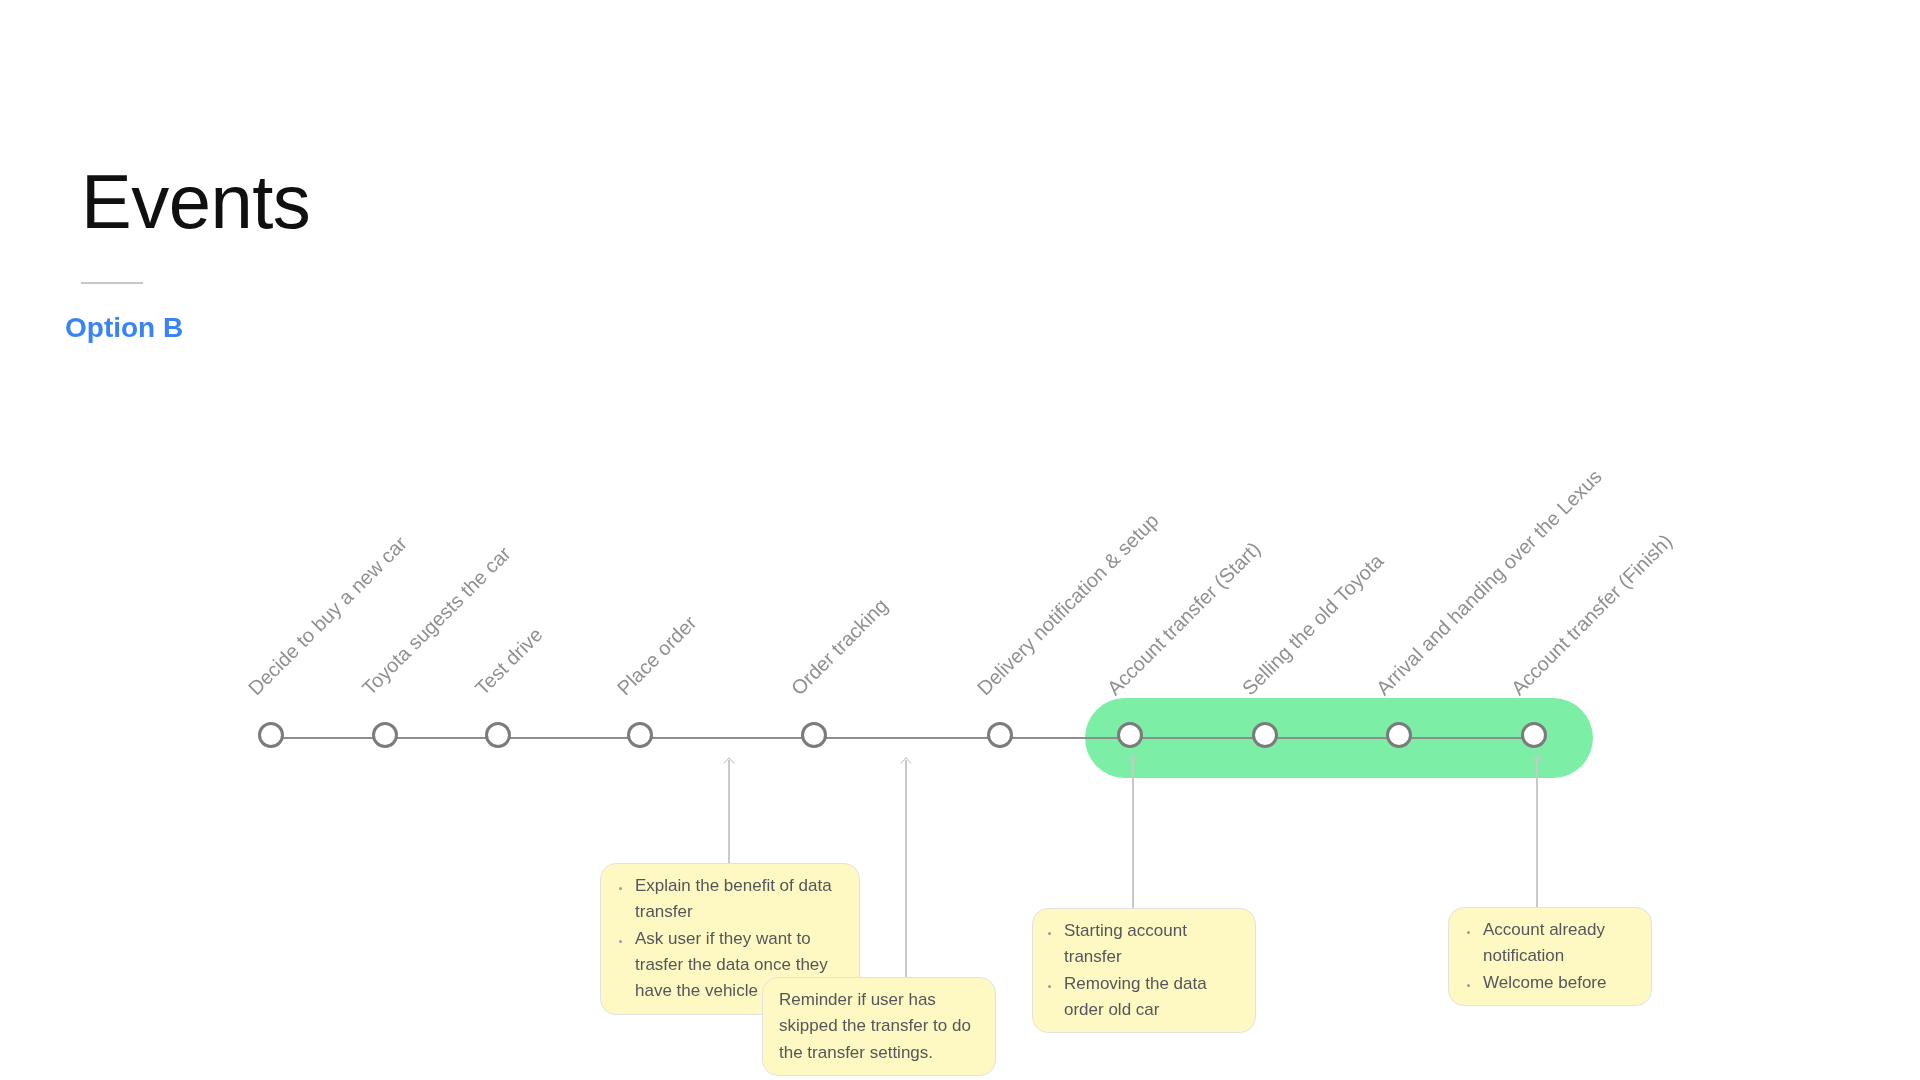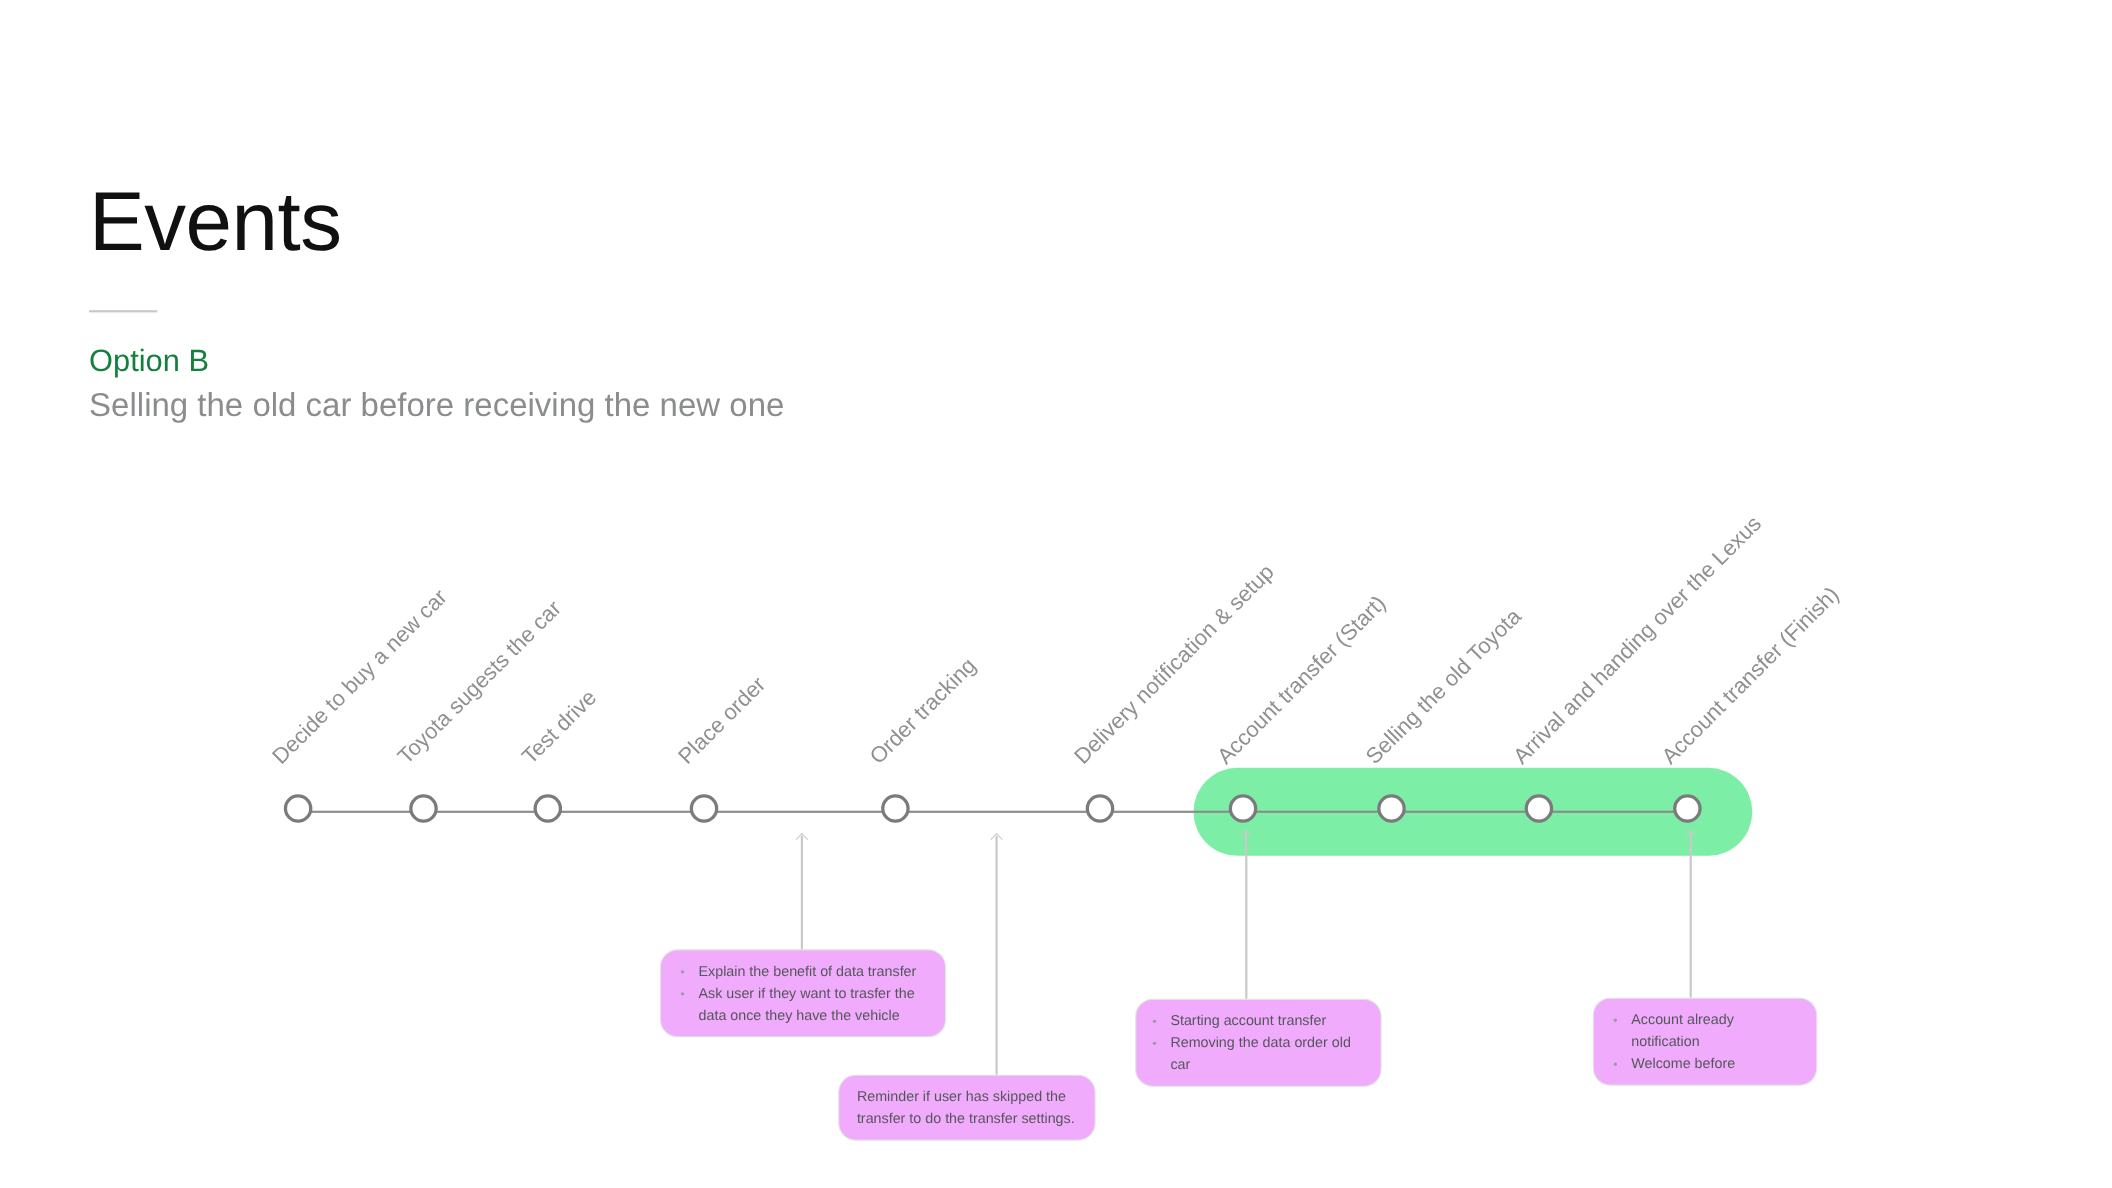--- a/index.html
+++ b/index.html
@@ -11,47 +11,46 @@
     --callout-border:#e2e2e2;
     --callout-text:#55565b;
   }
   *{box-sizing:border-box;}
   html,body{margin:0;padding:0;background:#fff;}
   body{font-family:"Liberation Sans", sans-serif;}
   .stage{position:relative;width:1920px;height:1080px;background:#ffffff;overflow:hidden;}
 
   .title{position:absolute;left:81px;top:158px;font-size:76px;font-weight:400;color:#101010;letter-spacing:-0.5px;text-align:right;}
   .divider{position:absolute;left:81px;top:282px;width:62px;height:2px;background:#c8c8c8;}
-  .option-label{position:absolute;left:81px;top:312px;font-size:28px;font-weight:400;color:#15803d;}
+  .option-label{position:absolute;left:65px;top:312px;font-size:28px;font-weight:700;color:#3b82f6;}
   .option-desc{position:absolute;left:81px;top:352px;font-size:30px;font-weight:400;color:#8b8c8e;}
 
   #diagram{position:absolute;left:0;top:0;width:100%;height:100%;}
 
   .highlight-pill{position:absolute;background:var(--green);z-index:1;}
   .timeline-line{position:absolute;background:var(--line);height:2px;z-index:3;}
   .timeline-node{position:absolute;width:26px;height:26px;border:3px solid var(--node-stroke);border-radius:50%;background:#ffffff;z-index:5;}
   .timeline-label{position:absolute;height:24px;line-height:24px;white-space:nowrap;font-size:20px;color:var(--label);transform:rotate(-45deg);transform-origin:0 100%;z-index:2;}
 
   .callout-arrow-line{position:absolute;width:1.5px;background:var(--arrow);z-index:4;}
   .callout-arrow-head{position:absolute;width:8px;height:8px;border-top:1.5px solid var(--arrow);border-left:1.5px solid var(--arrow);transform:rotate(45deg);z-index:4;}
 
-  .callout{position:absolute;background:#f0abfc;border:1px solid var(--callout-border);border-radius:16px;padding:9px 16px;font-size:13px;line-height:1.55;color:var(--callout-text);z-index:6;}
+  .callout{position:absolute;background:#fef9c3;border:1px solid var(--callout-border);border-radius:16px;padding:9px 16px;font-size:17px;line-height:1.55;color:var(--callout-text);z-index:6;}
   .callout ul{margin:0;padding-left:15px;}
   .callout li{padding-left:3px;}
   .callout li::marker{color:#9a9b9e;font-size:11px;}
   .callout p{margin:0;}
 </style>
 </head>
 <body>
 
 <div class="stage">
   <div class="title">Events</div>
   <div class="divider"></div>
   <div class="option-label">Option B</div>
-  <div class="option-desc">Selling the old car before receiving the new one</div>
   <div id="diagram">
       <div class="highlight-pill" style="left: 1085px; top: 698px; width: 508px; height: 80px; border-radius: 40px;"></div>
       <div class="timeline-line" style="left: 274px; top: 737px; width: 1263px;"></div>
       <div class="timeline-node" style="left: 258px; top: 722px;"></div>
       <div class="timeline-label" style="left: 260px; top: 676px;">Decide to buy a new car</div>
       <div class="timeline-node" style="left: 372px; top: 722px;"></div>
       <div class="timeline-label" style="left: 374px; top: 676px;">Toyota sugests the car</div>
       <div class="timeline-node" style="left: 485px; top: 722px;"></div>
       <div class="timeline-label" style="left: 487px; top: 676px;">Test drive</div>
       <div class="timeline-node" style="left: 627px; top: 722px;"></div>

